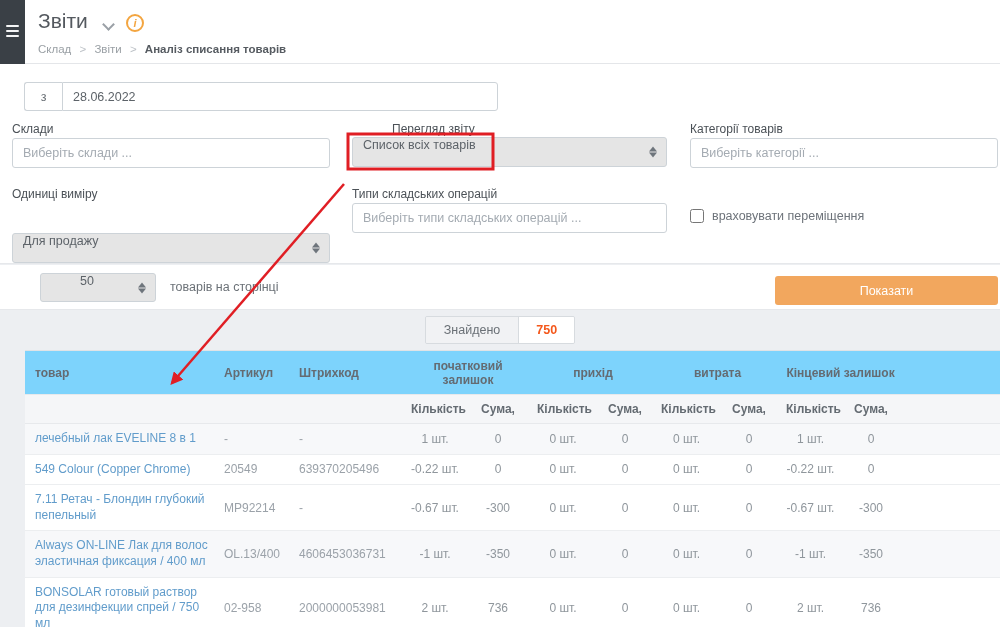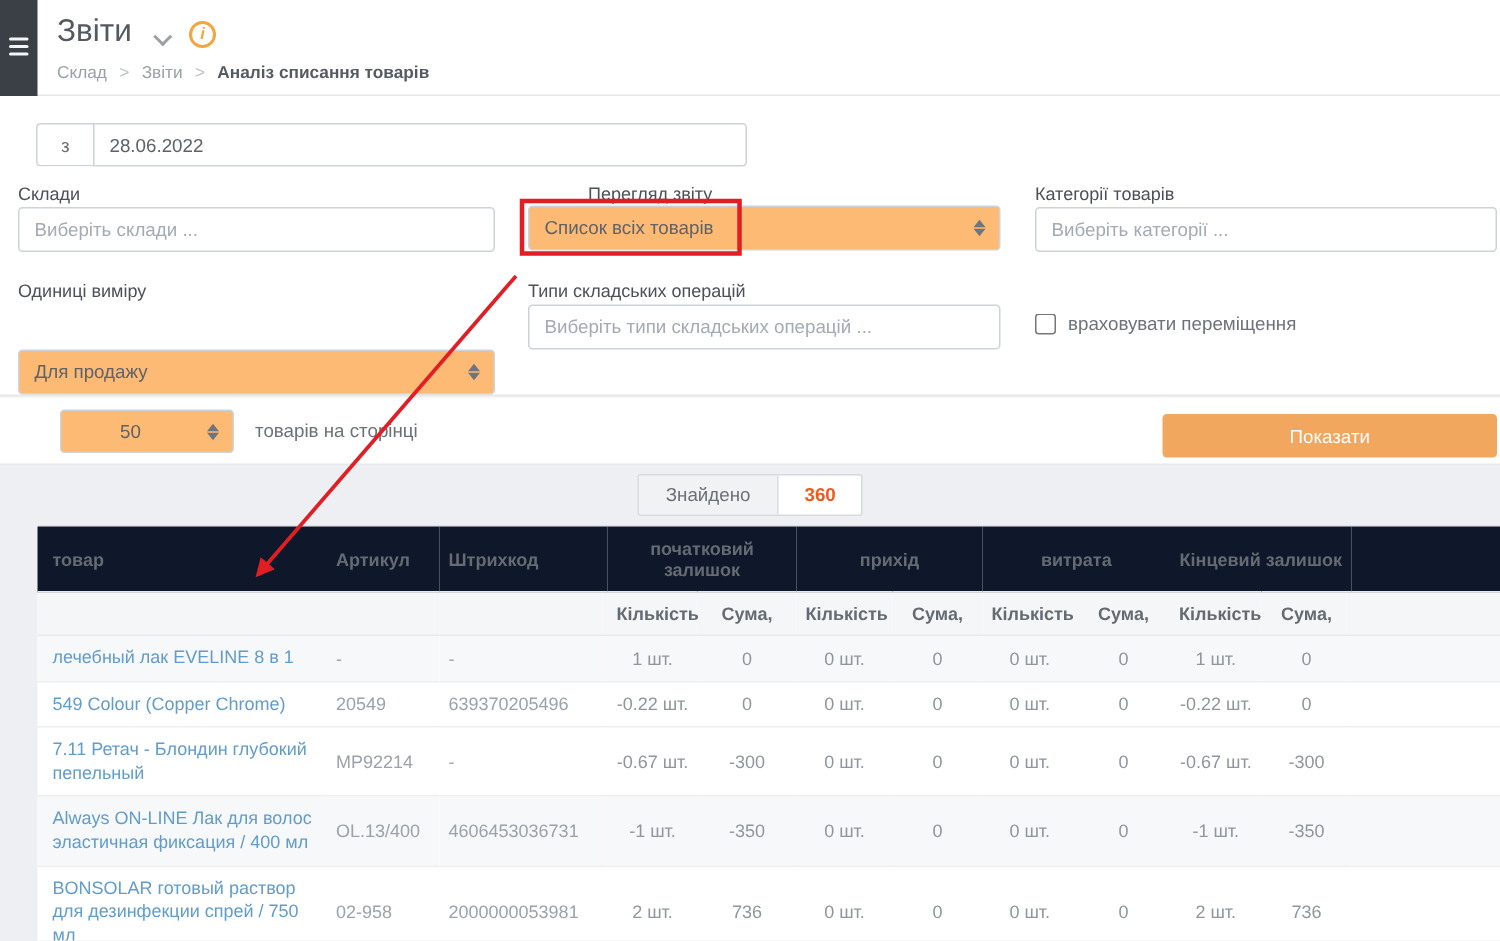--- a/index.html
+++ b/index.html
@@ -27,22 +27,22 @@
   .filter-card { position:absolute; top:64px; left:0; width:1000px; height:200px; background:#fff; border-bottom:1px solid #e6e8eb; }
   .flabel { position:absolute; font-size:12px; font-weight:normal; color:#4b5157; }
   .tfield { border:1px solid #cdd3d8; border-radius:3px; height:30px; font-size:12.5px; color:#5d6369; padding:12px 10px; background:#fff; width:100%;
     font-family:"Liberation Sans", sans-serif; }
   .tfield::placeholder { color:#a4abb2; }
   .abs { position:absolute; }
   .date-group { display:flex; height:29px; }
   .date-prefix { width:38px; flex:0 0 38px; border:1px solid #cdd3d8; border-right:none; border-radius:3px 0 0 3px;
     display:flex; align-items:center; justify-content:center; font-size:12.5px; color:#6a7076; background:#fff; }
   .date-group input { flex:1; border-radius:0 3px 3px 0; height:29px; }
-  .sel { border:1px solid #cdd3d8; border-radius:3px; height:30px; background:#fdba74; color:#5d6369; font-size:12.5px;
-    display:flex; align-items:center; padding:0 26px 0 10px; position:relative; cursor:pointer; }
+  .sel { border:1px solid #cdd3d8; border-radius:3px; height:30px; background:#e5e5e5; color:#5d6369; font-size:12.5px;
+    display:flex; padding:0 26px 0 10px; position:relative; cursor:pointer; }
   .stepper { position:absolute; right:9px; top:50%; transform:translateY(-50%); width:8px; height:11px; }
   .stepper:before, .stepper:after { content:""; position:absolute; left:0; border-left:4px solid transparent; border-right:4px solid transparent; }
   .stepper:before { top:0; border-bottom:5px solid #6e757c; }
   .stepper:after { bottom:0; border-top:5px solid #6e757c; }
   .chk-group { display:flex; align-items:center; gap:8px; font-size:12.5px; color:#6d737a; }
   .chk-group input { width:14px; height:14px; accent-color:#fff; }
   
   .controls-row { position:absolute; top:265px; left:0; width:1000px; height:45px; background:#fff; border-bottom:1px solid #e6e8eb; }
   .perpage-sel { position:absolute; left:40px; top:8px; width:116px; height:29px; justify-content:center; }
   .perpage-sel .val { margin-right:6px; }
@@ -52,21 +52,21 @@
   
   .found-band { position:absolute; top:350px; left:0; width:1000px; height:40px; background:#edeff2; top:310px; display:flex; align-items:center; justify-content:center; }
   .found-badge { display:flex; border:1px solid #d7dbdf; border-radius:2px; overflow:hidden; font-size:12.5px; }
   .found-label { padding:6px 18px; background:#f1f2f4; color:#6a7076; }
   .found-count { padding:6px 17px; background:#fff; color:#f4581c; font-weight:bold; border-left:1px solid #d7dbdf; }
   
   .table-wrap { position:absolute; top:350px; left:25px; width:975px; background:#fff; border-top:1px solid #e0e3e6; }
   table { width:975px; border-collapse:collapse; table-layout:fixed; font-size:12px; }
   th { font-weight:bold; color:#646b72; }
   th, td { padding:7px 6px; }
-  thead tr.group-row th { text-align:center; border-bottom:1px solid #e7e9ec; background:#0f172a; padding-top:8px; }
+  thead tr.group-row th { text-align:center; border-bottom:1px solid #e7e9ec; background:#7dd3fc; padding-top:8px; }
   thead tr.group-row th.lft { text-align:left; }
   thead tr.group-row th:first-child { padding-left:10px; }
   thead tr.sub-row th { text-align:center; background:#f5f6f8; border-bottom:1px solid #e7e9ec; }
   tbody td { border-bottom:1px solid #eceef0; color:#8f969c; }
   tbody tr.odd { background:#f7f8fa; }
   tbody td.name { padding:7px 8px 7px 10px; line-height:1.3; }
   tbody td.name a { color:#619ccb; text-decoration:none; }
   tbody td.code { color:#9ba2a9; text-align:left; overflow:hidden; }
   tbody td.num { text-align:center; }
   
@@ -134,21 +134,21 @@
     <span class="val">50</span>
     <span class="stepper"></span>
   </div>
   <div class="perpage-label">товарів на сторінці</div>
   <button class="show-btn">Показати</button>
 </div>
 
 <div class="found-band">
   <div class="found-badge">
     <span class="found-label">Знайдено</span>
-    <span class="found-count">360</span>
+    <span class="found-count">750</span>
   </div>
 </div>
 
 <div class="table-wrap">
   <table>
     <colgroup>
       <col style="width:193px">
         <col style="width:75px">
         <col style="width:112px">
       <col style="width:60px">

